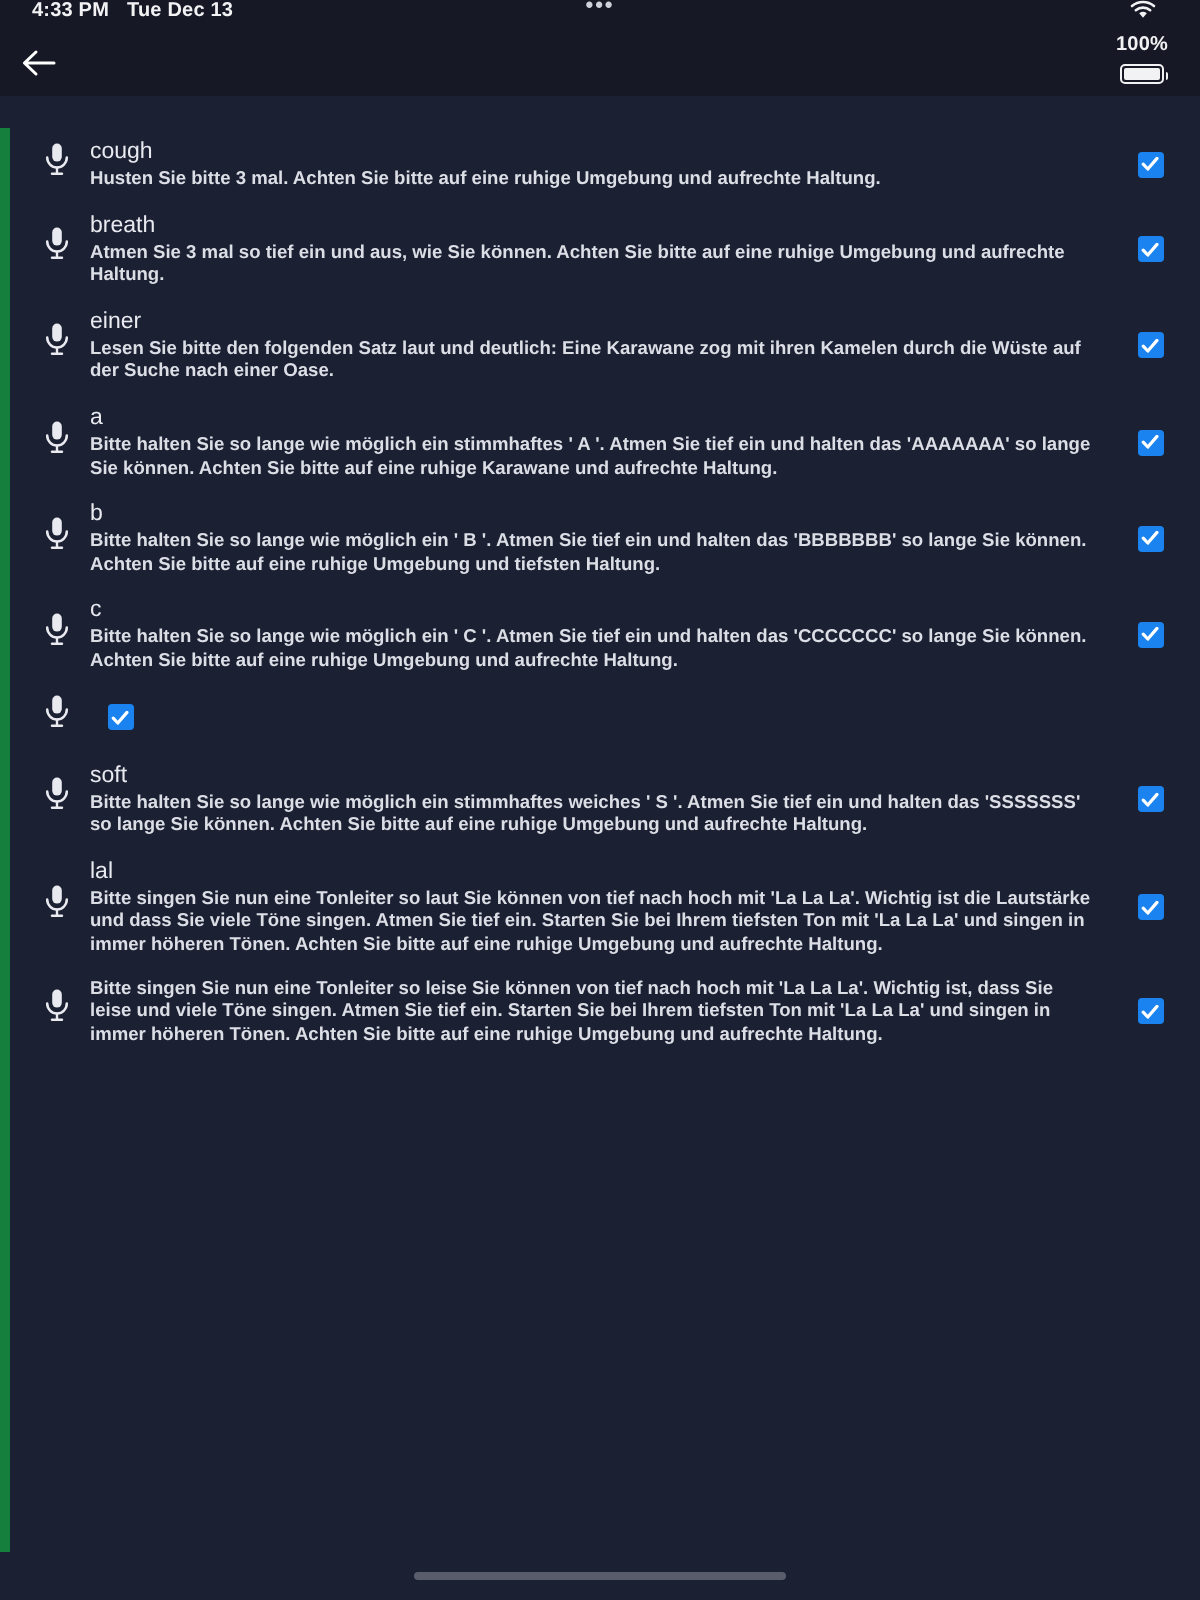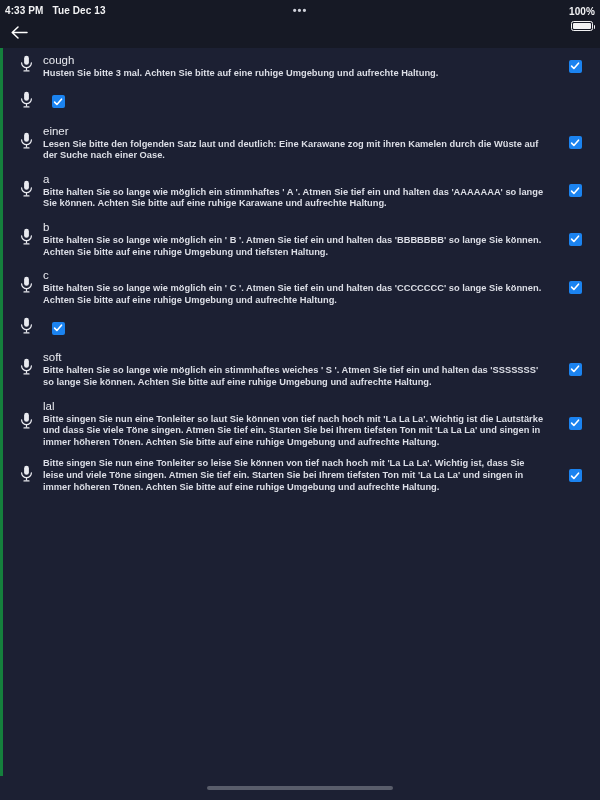--- a/index.html
+++ b/index.html
@@ -23,22 +23,22 @@
     display: flex;
     flex-direction: column;
   }
 
   
   .status-bar {
     height: 20px;
     flex: 0 0 20px;
     background: #161925;
     display: flex;
-    align-items: center;
-    padding: 0 5px;
+    align-items: flex-start;
+    padding: 0 16px;
     color: #f2f2f4;
     font-size: 10px;
     font-weight: bold;
     letter-spacing: .1px;
     position: relative;
   }
   .status-left {
     display: flex;
     align-items: center;
     gap: 9px;
@@ -107,21 +107,22 @@
     align-items: center;
     justify-content: flex-start;
     cursor: pointer;
   }
 
   
   .task-list {
     flex: 1 1 auto;
     background: #1c2033;
     overflow: hidden;
-    border-left: 3px solid #15803d;
+    border-left: 5px solid #15803d;
+    margin-top: 16px;
   }
   .task-row {
     display: flex;
     align-items: center;
     padding: 5px 10px 5px 6px;
     box-sizing: border-box;
     min-height: 34px;
   }
   .mic-cell {
     flex: 0 0 34px;
@@ -242,20 +243,24 @@
       </div>
       <div class="task-row">
         <div class="mic-cell">
           <span class="mic-icon"><svg width="13" height="18" viewBox="0 0 13 18">
               <rect x="4.1" y="0.8" width="4.8" height="9" rx="2.4" fill="#e9eaf0"></rect>
               <path d="M1.6 7.8 a4.9 4.9 0 0 0 9.8 0" stroke="#e9eaf0" stroke-width="1.25" fill="none" stroke-linecap="round"></path>
               <rect x="5.9" y="12.4" width="1.2" height="3.1" fill="#e9eaf0"></rect>
               <rect x="3.4" y="15.3" width="6.2" height="1.2" rx="0.6" fill="#e9eaf0"></rect>
             </svg></span>
         </div>
+        <div class="text-cell">
+          <div class="task-title">breath</div>
+          <div class="task-desc">Atmen Sie 3 mal so tief ein und aus, wie Sie können. Achten Sie bitte auf eine ruhige Umgebung und aufrechte Haltung.</div>
+        </div>
         <div class="check-cell">
           <span class="checkbox">
             <svg width="10" height="10" viewBox="0 0 10 10">
               <path d="M1.6 5.1 L3.9 7.5 L8.5 2.2" stroke="#ffffff" stroke-width="1.6" fill="none" stroke-linecap="round" stroke-linejoin="round"></path>
             </svg>
           </span>
         </div>
       </div>
       <div class="task-row">
         <div class="mic-cell">

